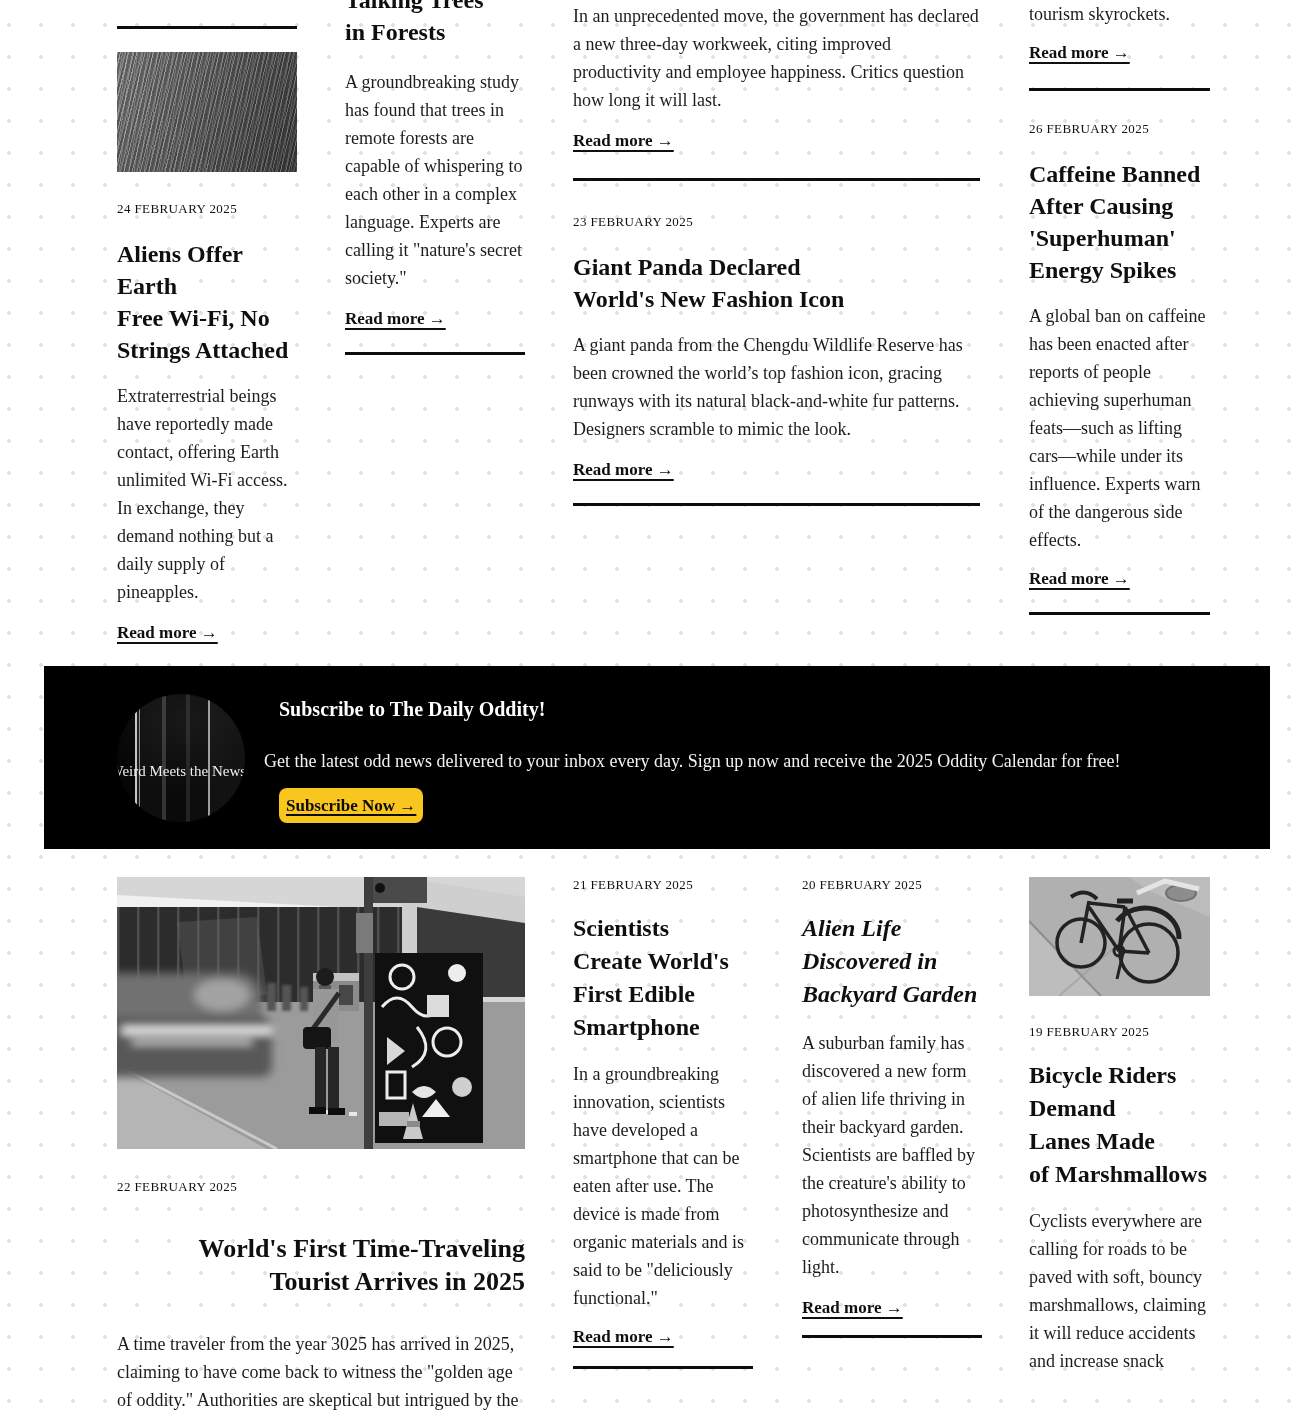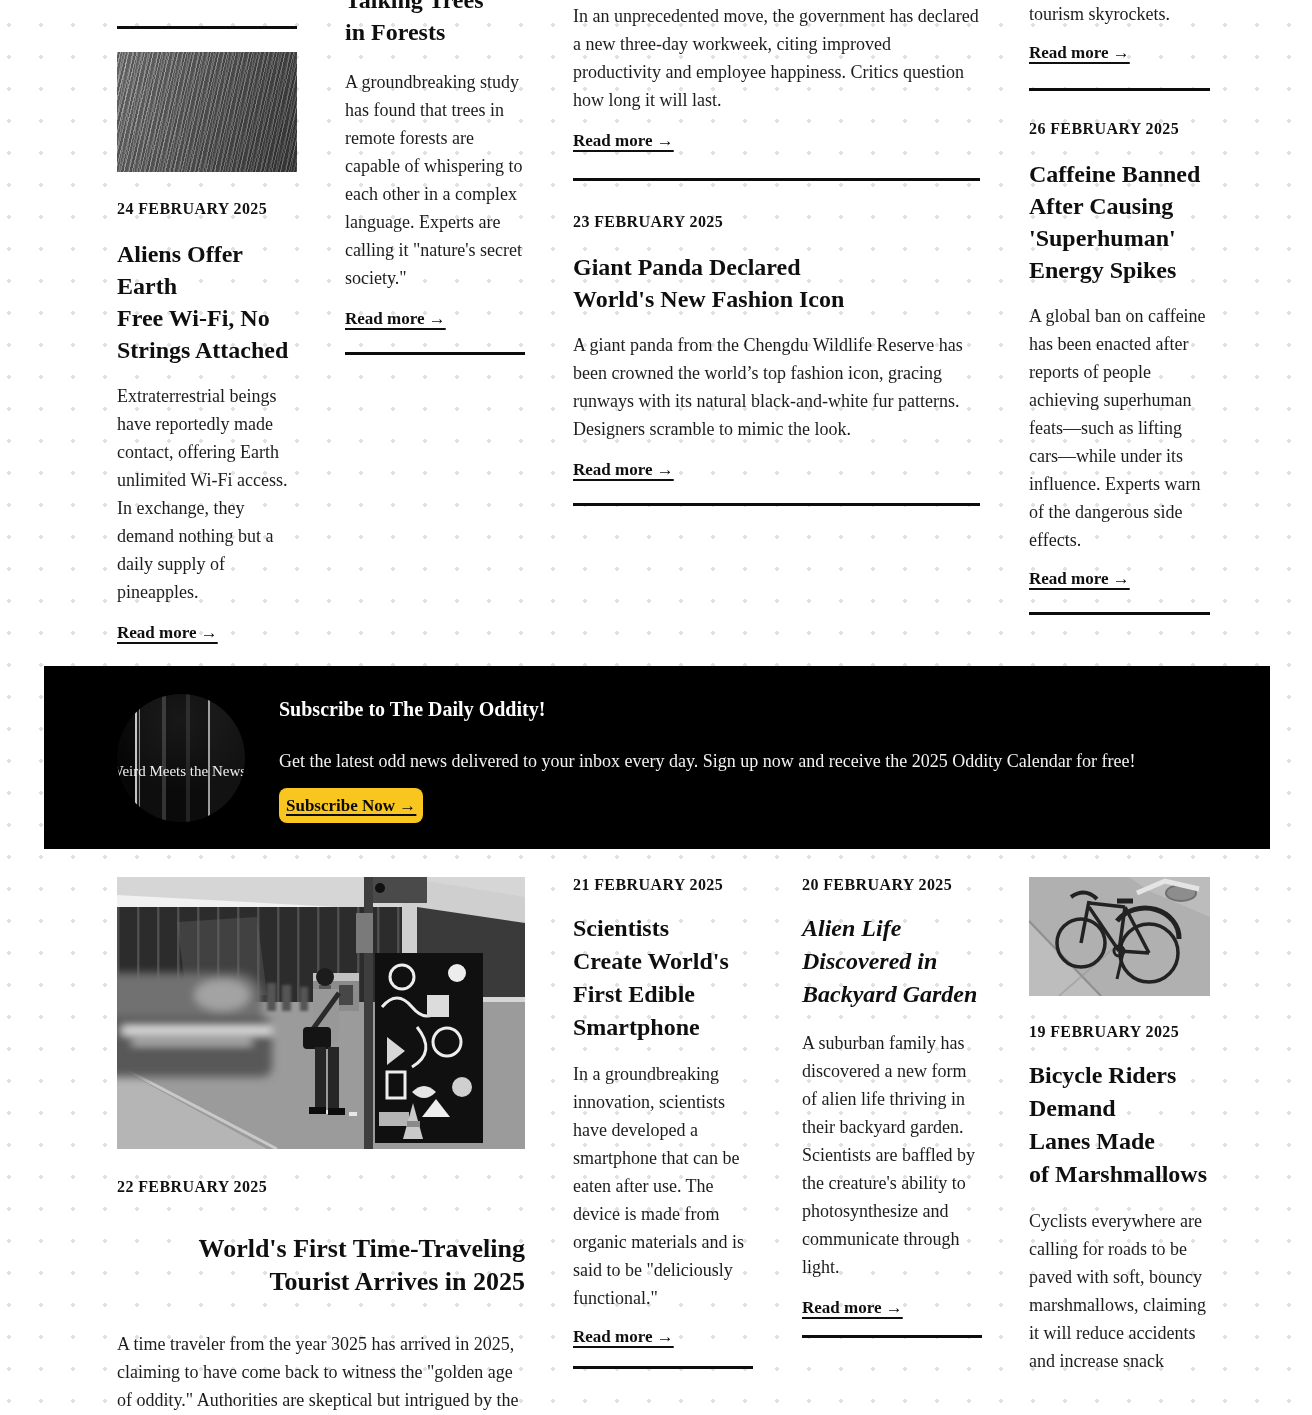--- a/index.html
+++ b/index.html
@@ -7,21 +7,21 @@
     position:relative;width:1312px;height:1415px;overflow:hidden;
     background-color:#ffffff;
     background-image:radial-gradient(circle,#e1e1e1 1.6px,transparent 1.8px);
     background-size:32px 32px;background-position:25px 9px;
     font-family:"Liberation Serif","DejaVu Serif",serif;
     color:#1c1c1c;
   }
   .card{position:absolute;}
   .rule{border-top:3px solid #0d0d0d;height:0;}
   .thumb{display:block;}
-  .date{font-size:16px;line-height:15px;font-weight:bold;letter-spacing:.4px;color:#111;}
+  .date{font-size:13px;line-height:15px;font-weight:normal;letter-spacing:.4px;color:#111;}
   .title{margin:0;font-size:24px;line-height:32px;font-weight:bold;color:#0f0f0f;white-space:pre-line;cursor:pointer;}
   .title.big{font-size:26px;line-height:33px;}
   .excerpt{margin:0;font-size:18px;line-height:28px;color:#1c1c1c;}
   .read-more{display:inline-block;font-size:17px;line-height:22px;font-weight:bold;color:#0f0f0f;
     text-decoration:underline;text-decoration-thickness:2px;text-underline-offset:4px;cursor:pointer;}
   
   .fur{
     width:180px;height:120px;
     background:
       linear-gradient(115deg, rgba(255,255,255,.14), rgba(0,0,0,.34)),
@@ -35,21 +35,21 @@
     position:absolute;left:73px;top:28px;width:128px;height:128px;border-radius:50%;overflow:hidden;
     background:
       radial-gradient(circle at 50% 20%, rgba(255,255,255,.06), transparent 60%),
       linear-gradient(90deg,#060606 0 14%, #c6c6c6 14% 15.5%, #1c1c1c 15.5% 17%, #8b8b8b 17% 18%, #0e0e0e 18% 35%, #343434 35% 38%, #0a0a0a 38% 54%, #232323 54% 57%, #0c0c0c 57% 71%, #9d9d9d 71% 72.5%, #121212 72.5% 100%);
     display:flex;flex-direction:row;align-items:center;justify-content:center;
     padding-top:26px;box-sizing:border-box;gap:7px;
   }
   .logo .l1,.logo .l2{font-size:15px;line-height:16px;color:#f0f0f0;white-space:nowrap;}
   .logo .l3{font-size:8.5px;line-height:9px;font-weight:bold;color:#fff;white-space:nowrap;}
   .banner-title{position:absolute;left:235px;top:32px;margin:0;font-size:20px;font-weight:bold;color:#fff;}
-  .banner-text{position:absolute;left:235px;top:85px;margin:0;font-size:18px;color:#f2f2f2;}
+  .banner-text{position:absolute;left:220px;top:85px;margin:0;font-size:18px;color:#f2f2f2;}
   .subscribe-btn{
     position:absolute;left:235px;top:122px;display:inline-block;
     background:#f9c51f;color:#0b0b0b;font-size:17px;line-height:19px;font-weight:bold;
     padding:8px 7px;border-radius:8px;cursor:pointer;
     text-decoration:underline;text-decoration-thickness:2px;text-underline-offset:3px;
   }
   svg{display:block;}
 </style>
 </head>
 <body>

